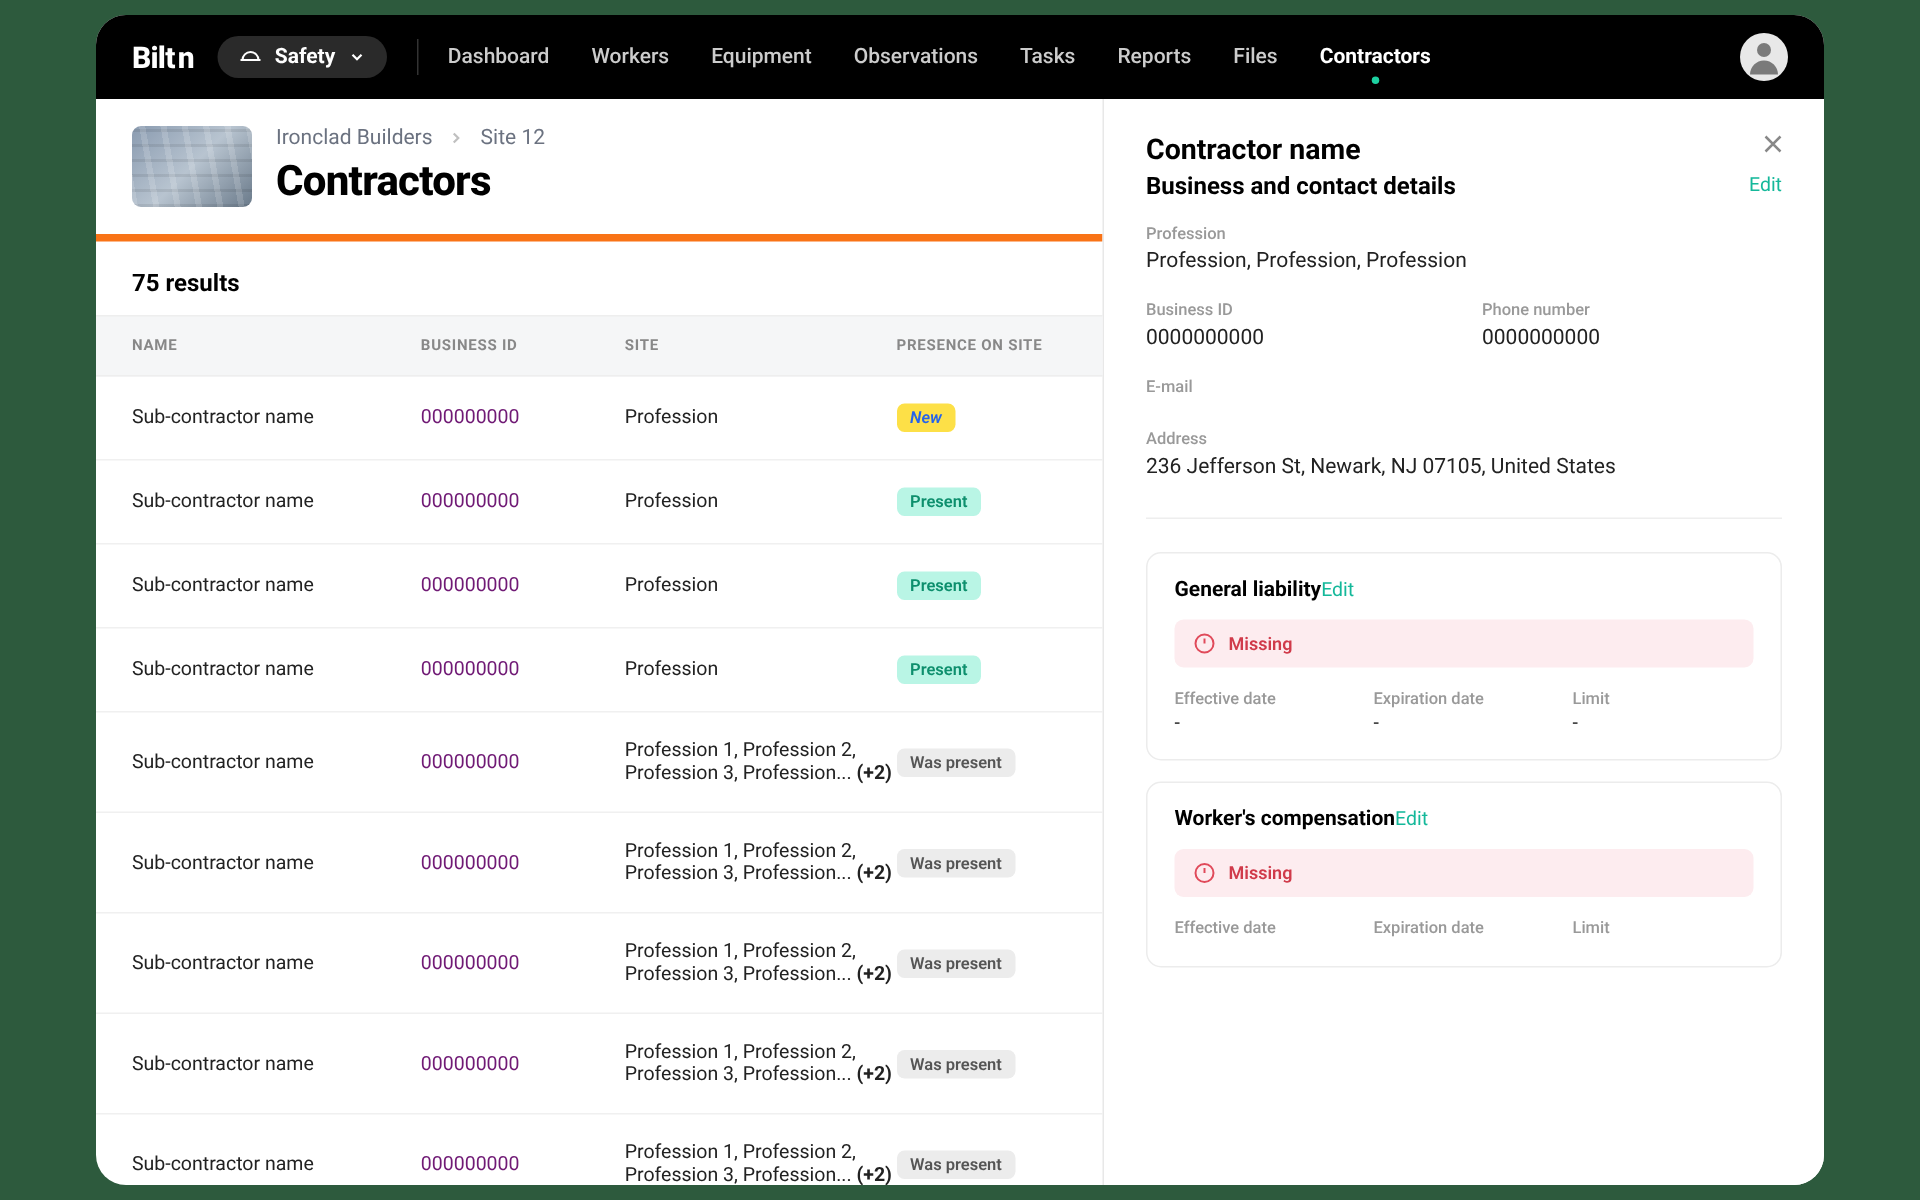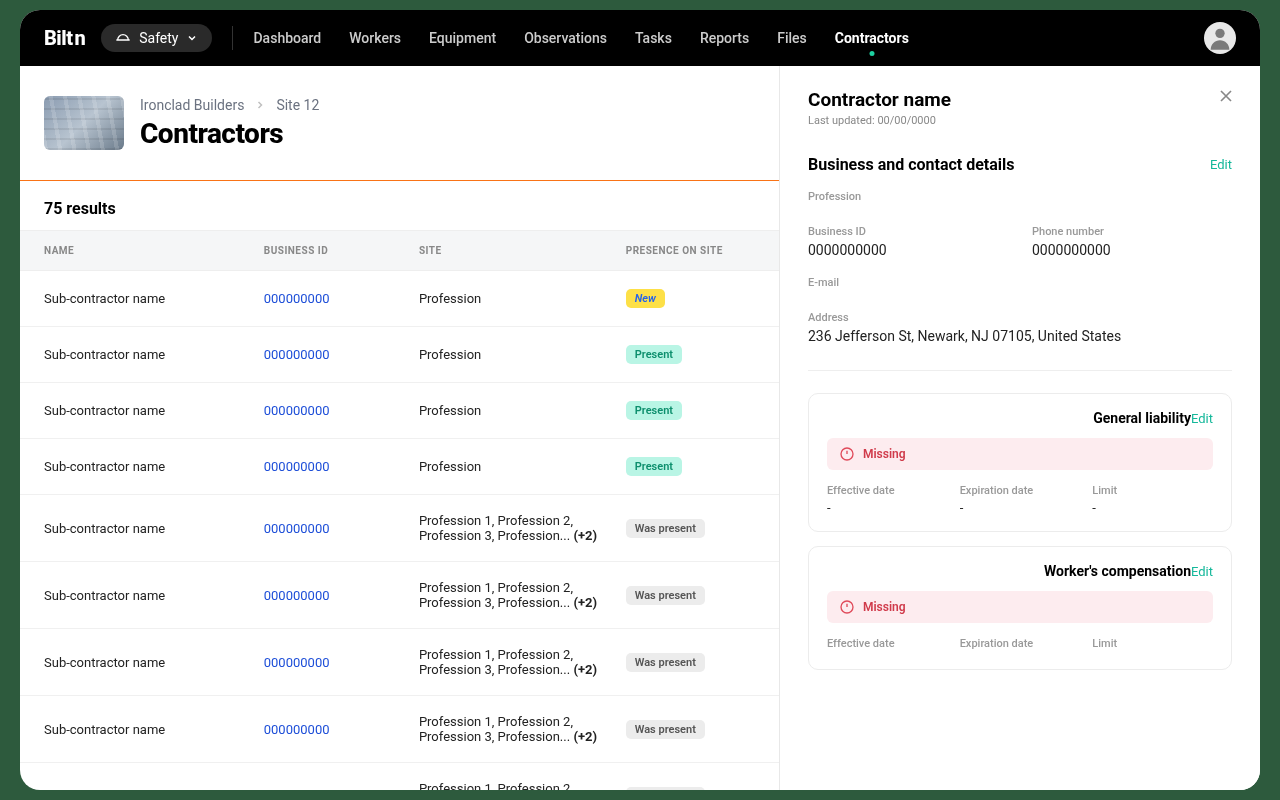--- a/index.html
+++ b/index.html
@@ -1,52 +1,52 @@
 <!DOCTYPE html>
 <html><head>
   <meta charset="utf-8">
   <style>
     * { box-sizing: border-box; margin: 0; padding: 0; }
     body { font-family: -apple-system, BlinkMacSystemFont, "Segoe UI", Roboto, Helvetica, Arial, sans-serif; background: #2d5a3d; width: 1280px; height: 800px; overflow: hidden; }
-    .app-frame { background: #fff; border-radius: 20px; width: 1240px; height: 780px; margin: 10px auto; overflow: hidden; display: flex; flex-direction: column; }
+    .app-frame { background: #fff; border-radius: 20px; width: 1152px; height: 780px; margin: 10px auto; overflow: hidden; display: flex; flex-direction: column; }
     
     .top-nav { background: #000; color: #fff; height: 56px; display: flex; align-items: center; padding: 0 24px; gap: 16px; }
     .logo { font-weight: 800; font-size: 20px; letter-spacing: -0.5px; display: flex; align-items: center; gap: 2px; }
     .logo-hat { color: #f5c242; font-size: 16px; position: relative; top: -2px; }
     .logo-text2 { margin-left: -2px; }
-    .safety-pill { background: #2a2a2a; border-radius: 999px; padding: 6px 14px; display: flex; align-items: center; gap: 8px; font-size: 14px; font-weight: 400; cursor: pointer; }
+    .safety-pill { background: #2a2a2a; border-radius: 999px; padding: 6px 14px; display: flex; align-items: center; gap: 8px; font-size: 14px; font-weight: 700; cursor: pointer; }
     .safety-pill svg.hat { width: 16px; height: 16px; }
     .safety-pill svg.chev { width: 12px; height: 12px; }
     .nav-divider { width: 1px; height: 24px; background: #333; margin: 0 4px; }
     .nav-links { display: flex; gap: 28px; font-size: 14px; font-weight: 500; }
     .nav-link { color: #ccc; cursor: pointer; position: relative; padding: 18px 0; }
     .nav-link.active { color: #fff; font-weight: 700; }
     .nav-link.notif::after { content: ""; position: absolute; bottom: 8px; left: 50%; transform: translateX(-50%); width: 5px; height: 5px; background: #1dd1a1; border-radius: 50%; }
     .nav-spacer { flex: 1; }
     .avatar { width: 32px; height: 32px; border-radius: 50%; background: #e8e8e8; display: flex; align-items: center; justify-content: center; overflow: hidden; }
     .avatar svg { width: 28px; height: 28px; }
     
     .content { flex: 1; display: flex; overflow: hidden; }
     .main { flex: 1; display: flex; flex-direction: column; overflow: hidden; border-right: 1px solid #e8e8e8; }
     
-    .page-header { padding: 30px 24px; display: flex; gap: 16px; align-items: flex-end; border-bottom: 1px solid #f97316; }
+    .page-header { padding: 18px 24px; display: flex; gap: 16px; align-items: flex-start; border-bottom: 5px solid #f97316; }
     .header-thumb { width: 80px; height: 54px; background: linear-gradient(135deg, #8a9bb0 0%, #b8c4d0 50%, #6a7a8a 100%); border-radius: 6px; position: relative; overflow: hidden; }
     .header-thumb::before { content: ""; position: absolute; inset: 0; background: repeating-linear-gradient(80deg, rgba(255,255,255,0.15) 0 4px, transparent 4px 14px), repeating-linear-gradient(0deg, rgba(0,0,0,0.08) 0 2px, transparent 2px 10px); }
     .breadcrumb { display: flex; align-items: center; gap: 10px; font-size: 14px; color: #6b7280; margin-bottom: 4px; }
     .breadcrumb .crumb { cursor: pointer; }
     .breadcrumb svg { width: 12px; height: 12px; color: #c0c0c0; }
     .page-title { font-size: 28px; font-weight: 800; letter-spacing: -0.5px; }
     
     .results-bar { padding: 18px 24px 12px; font-weight: 700; font-size: 16px; }
     
     .table { flex: 1; overflow-y: auto; overflow-x: hidden; }
     .thead { display: grid; grid-template-columns: 1.7fr 1.2fr 1.6fr 1fr; padding: 14px 24px; background: #f5f6f7; font-size: 10px; font-weight: 700; color: #888; letter-spacing: 0.5px; border-top: 1px solid #eee; border-bottom: 1px solid #eee; }
     .trow { display: grid; grid-template-columns: 1.7fr 1.2fr 1.6fr 1fr; padding: 18px 24px; border-bottom: 1px solid #f0f0f0; font-size: 13px; align-items: center; cursor: pointer; }
     .cell-name { color: #222; }
-    .cell-id { color: #1d4ed8; }
+    .cell-id { color: #701a75; }
     .cell-site { color: #222; }
     .cell-site .more { font-weight: 700; }
     .cell-presence { }
     .badge { display: inline-block; padding: 3px 9px; border-radius: 5px; font-size: 11px; font-weight: 600; }
     .badge.new { background: #fde047; color: #2563eb; font-style: italic; }
     .badge.present { background: #b9f5e5; color: #0d8f6d; }
     .badge.was { background: #ececec; color: #555; }
     
     .side-panel { width: 480px; background: #fff; padding: 22px 28px; overflow-y: auto; position: relative; }
     .panel-close { position: absolute; top: 20px; right: 24px; color: #888; cursor: pointer; }
@@ -59,21 +59,21 @@
     .edit-link { color: #14b89a; font-size: 13px; font-weight: 400; cursor: pointer; }
     
     .detail-grid { display: grid; grid-template-columns: 1fr 1fr; gap: 18px 24px; margin-bottom: 26px; }
     .detail-full { grid-column: 1 / -1; }
     .detail-label { font-size: 11px; color: #999; font-weight: 500; margin-bottom: 4px; }
     .detail-value { font-size: 14px; color: #222; }
     
     .divider-h { height: 1px; background: #eee; margin: 0 0 22px; }
     
     .insurance-card { border: 1px solid #ececec; border-radius: 10px; padding: 16px 18px; margin-bottom: 14px; }
-    .ins-head { display: flex; justify-content: flex-end; align-items: center; margin-bottom: 12px; }
+    .ins-head { display: flex; justify-content: flex-start; align-items: center; margin-bottom: 12px; }
     .ins-title { font-size: 14px; font-weight: 700; }
     .missing-banner { background: #fdecef; border-radius: 6px; padding: 8px 12px; display: flex; align-items: center; gap: 8px; margin-bottom: 14px; }
     .missing-banner svg { width: 16px; height: 16px; color: #e04a5a; }
     .missing-text { color: #d03a4a; font-size: 12px; font-weight: 600; }
     .ins-grid { display: grid; grid-template-columns: 1fr 1fr 1fr; gap: 12px; }
     .ins-label { font-size: 11px; color: #999; font-weight: 500; margin-bottom: 3px; }
     .ins-value { font-size: 13px; color: #222; }
     
     .table::-webkit-scrollbar, .side-panel::-webkit-scrollbar { width: 6px; }
     .table::-webkit-scrollbar-thumb, .side-panel::-webkit-scrollbar-thumb { background: #ccc; border-radius: 3px; }
@@ -203,31 +203,29 @@
       </div>
     </div>
 
     <div class="side-panel">
       <div class="panel-close">
         <svg viewBox="0 0 24 24" fill="none" stroke="currentColor" stroke-width="2">
             <path d="M6 6l12 12M18 6L6 18"></path>
           </svg>
       </div>
       <div class="panel-title">Contractor name</div>
-      <div class="panel-meta">
-        <span>Last updated: </span><span>00/00/0000</span>
-      </div>
 
       <div class="section-head">
         <div class="section-title">Business and contact details</div>
         <div class="edit-link">Edit</div>
       </div>
       <div class="detail-grid">
         <div class="detail-full">
           <div class="detail-label">Profession</div>
+          <div class="detail-value">Profession, Profession, Profession</div>
         </div>
         <div>
           <div class="detail-label">Business ID</div>
           <div class="detail-value">0000000000</div>
         </div>
         <div>
           <div class="detail-label">Phone number</div>
           <div class="detail-value">0000000000</div>
         </div>
         <div class="detail-full">

